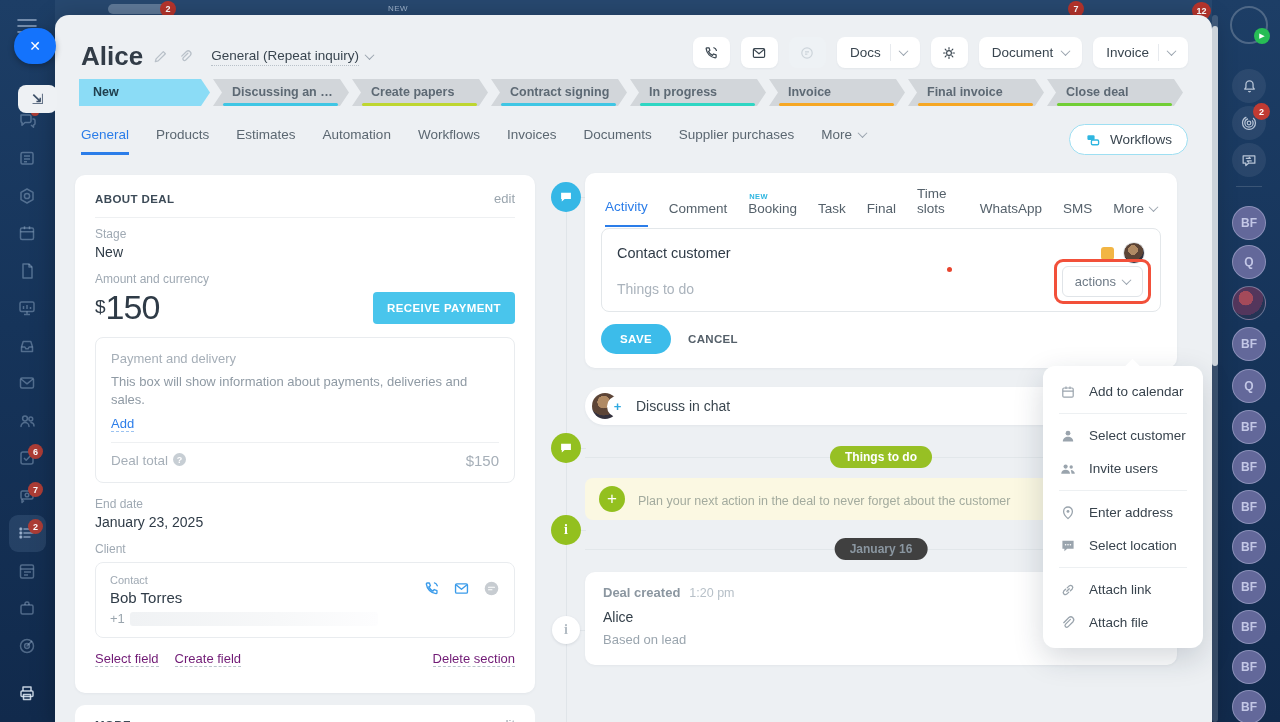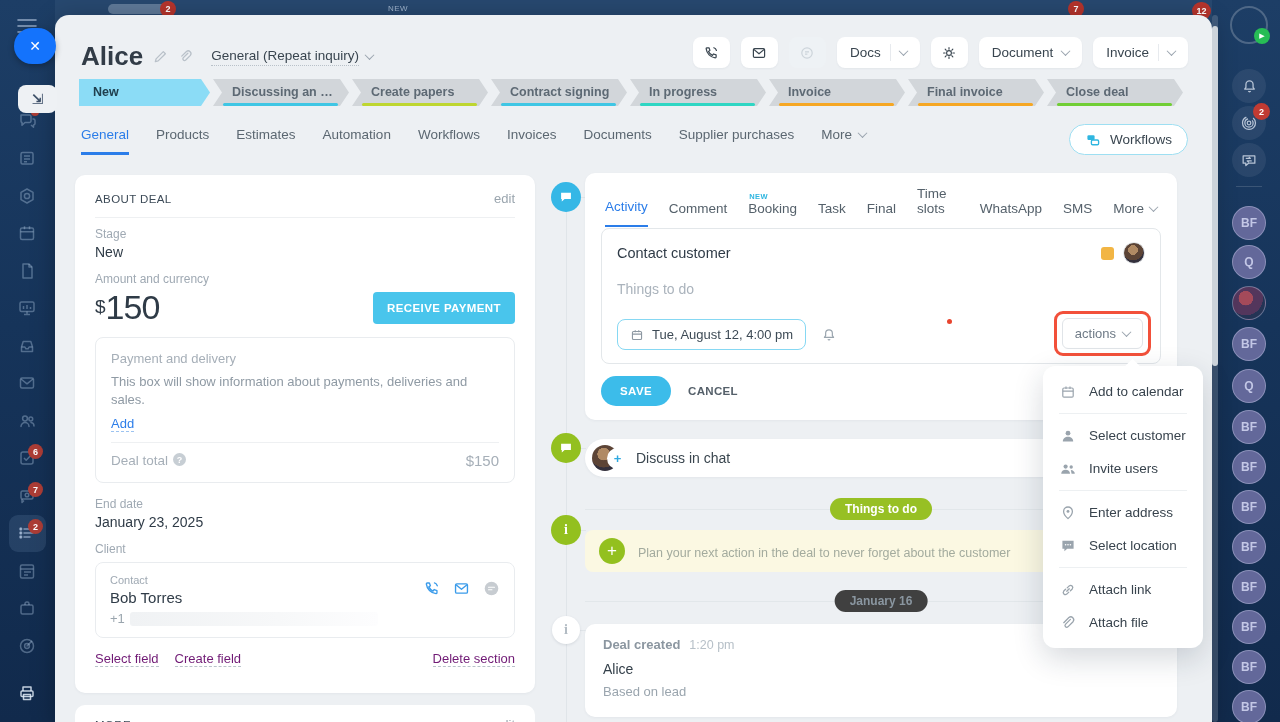--- a/index.html
+++ b/index.html
@@ -62,21 +62,21 @@
 
   
   .main-tabs{position:absolute;left:26px;top:112px;display:flex;gap:27px;align-items:flex-start}
   .tab{font-size:13.5px;color:#5b6771;padding-bottom:10px;cursor:pointer;display:flex;align-items:center;gap:7px}
   .tab.active{color:#2b7de9;font-weight:400;border-bottom:3px solid #2b7de9}
   .wf-btn{position:absolute;right:24px;top:109px;height:31px;border:1px solid #9edff2;border-radius:16px;background:#fff;display:flex;align-items:center;gap:9px;padding:0 15px;font-size:13.5px;color:#39454f;cursor:pointer}
 
   
   .about-card{position:absolute;left:20px;top:160px;width:460px;height:518px;background:#fff;border-radius:10px;padding:16px 20px;overflow:hidden;box-shadow:0 1px 3px rgba(30,50,70,.05)}
   .sec-head{display:flex;justify-content:space-between;align-items:center}
-  .sec-title{font-size:11.5px;font-weight:400;letter-spacing:.4px;color:#3c4a57}
+  .sec-title{font-size:11.5px;font-weight:700;letter-spacing:.4px;color:#3c4a57}
   .edit-link{font-size:13px;color:#9aa5ae;cursor:pointer}
   .hr{height:1px;background:#eef0f2;margin:11px 0 9px}
   .lbl{font-size:12px;color:#9fa9b3}
   .val{font-size:14px;color:#2f3b47;margin-top:3px}
   .amount-row{display:flex;justify-content:space-between;align-items:center;margin-top:2px}
   .amount{color:#2f3b47}
   .amount .cur{font-size:19px;vertical-align:6px}
   .amount .num{font-size:34px;font-weight:500;letter-spacing:-1px}
   .rp-btn{background:#49c5ec;color:#fff;font-size:11.5px;font-weight:700;letter-spacing:.4px;border:none;border-radius:4px;padding:10px 14px;cursor:pointer}
   .inner-box{border:1px solid #e9ecef;border-radius:8px;padding:13px 15px;margin-top:10px}
@@ -530,33 +530,20 @@
       </div>
       <div class="form-box">
         <div class="fb-row1">
           <input class="fb-title" value="Contact customer" style="">
           <div class="fb-right">
             <span class="tag-sq"></span>
             <span class="mini-av"></span>
           </div>
         </div>
         <input class="fb-notes" placeholder="Things to do" style="">
-        <div class="fb-footer">
-          <div class="date-chip">
-            <svg class="ic" width="14" height="14" viewBox="0 0 20 20" fill="none" stroke="currentColor" stroke-width="1.6" stroke-linejoin="round">
-                <rect x="3.5" y="5" width="13" height="11.5" rx="1.5"></rect>
-                <path d="M3.5 8.8h13M7.5 3.2v3M12.5 3.2v3"></path>
-              </svg>
-            <span>Tue, August 12, 4:00 pm</span>
-          </div>
-          <svg class="bell-btn" width="16" height="16" viewBox="0 0 20 20" fill="none" stroke="currentColor" stroke-width="1.5" stroke-linejoin="round">
-              <path d="M10 3.5a4.2 4.2 0 0 1 4.2 4.2v3.2l1.5 2.1H4.3l1.5-2.1V7.7A4.2 4.2 0 0 1 10 3.5z"></path>
-              <path d="M8.7 15.3a1.4 1.4 0 0 0 2.6 0"></path>
-            </svg>
-        </div>
         <span class="red-dot"></span>
         <div class="actions-hl">
           <button class="actions-btn">
             <span>actions</span>
             <i class="chev"></i>
           </button>
         </div>
       </div>
       <div class="save-row">
         <button class="save-btn">SAVE</button>

